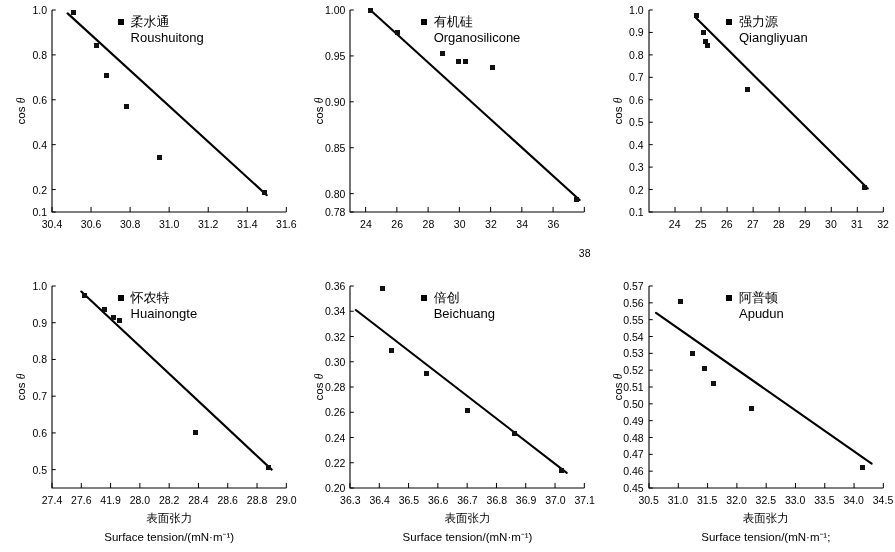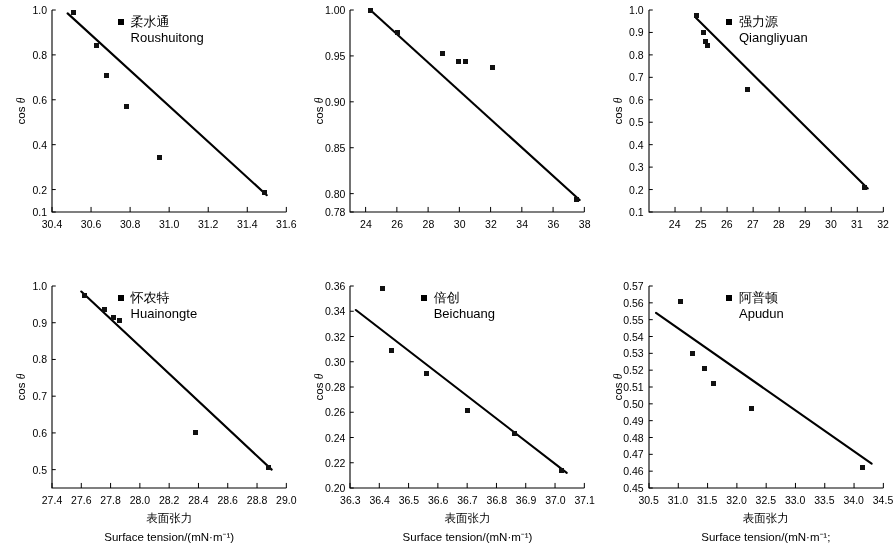--- a/index.html
+++ b/index.html
@@ -125,21 +125,21 @@
         <div class="ytick" style="top: 45.4545%;">0.90</div>
         <div class="ytick" style="top: 22.7273%;">0.95</div>
         <div class="ytick" style="top: 0%;">1.00</div>
         <div class="xtick" style="left: 6.66667%;">24</div>
         <div class="xtick" style="left: 20%;">26</div>
         <div class="xtick" style="left: 33.3333%;">28</div>
         <div class="xtick" style="left: 46.6667%;">30</div>
         <div class="xtick" style="left: 60%;">32</div>
         <div class="xtick" style="left: 73.3333%;">34</div>
         <div class="xtick" style="left: 86.6667%;">36</div>
-        <div class="xtick" style="left: 100%;">38</div>
+        <div class="xtick" style="left: 100%; margin-top: 29px;">38</div>
         <svg viewBox="0 0 100 100" preserveAspectRatio="none">
           <path d="M0,0 L0,100 L100,100" class="axis-line" vector-effect="non-scaling-stroke"></path>
           <line x1="0" y1="100" x2="1.6" y2="100" class="tick" vector-effect="non-scaling-stroke"></line>
           <line x1="0" y1="90.90909090909089" x2="1.6" y2="90.90909090909089" class="tick" vector-effect="non-scaling-stroke"></line>
           <line x1="0" y1="68.1818181818182" x2="1.6" y2="68.1818181818182" class="tick" vector-effect="non-scaling-stroke"></line>
           <line x1="0" y1="45.454545454545446" x2="1.6" y2="45.454545454545446" class="tick" vector-effect="non-scaling-stroke"></line>
           <line x1="0" y1="22.72727272727275" x2="1.6" y2="22.72727272727275" class="tick" vector-effect="non-scaling-stroke"></line>
           <line x1="0" y1="0" x2="1.6" y2="0" class="tick" vector-effect="non-scaling-stroke"></line>
           <line x1="6.666666666666667" y1="100" x2="6.666666666666667" y2="97.5" class="tick" vector-effect="non-scaling-stroke"></line>
           <line x1="20" y1="100" x2="20" y2="97.5" class="tick" vector-effect="non-scaling-stroke"></line>
@@ -152,20 +152,21 @@
           <line x1="8.666666666666671" y1="0" x2="98.00000000000001" y2="94.09090909090908" class="fitline" vector-effect="non-scaling-stroke"></line>
           <g></g>
         </svg>
         <div style="position: absolute; width: 5px; height: 5px; background: rgb(17, 17, 17); left: calc(8.66667% - 2.5px); top: calc(0% - 2.5px);"></div>
         <div style="position: absolute; width: 5px; height: 5px; background: rgb(17, 17, 17); left: calc(20% - 2.5px); top: calc(11.3636% - 2.5px);"></div>
         <div style="position: absolute; width: 5px; height: 5px; background: rgb(17, 17, 17); left: calc(39.3333% - 2.5px); top: calc(21.3636% - 2.5px);"></div>
         <div style="position: absolute; width: 5px; height: 5px; background: rgb(17, 17, 17); left: calc(46% - 2.5px); top: calc(25.4545% - 2.5px);"></div>
         <div style="position: absolute; width: 5px; height: 5px; background: rgb(17, 17, 17); left: calc(49.3333% - 2.5px); top: calc(25.4545% - 2.5px);"></div>
         <div style="position: absolute; width: 5px; height: 5px; background: rgb(17, 17, 17); left: calc(60.6667% - 2.5px); top: calc(28.6364% - 2.5px);"></div>
         <div style="position: absolute; width: 5px; height: 5px; background: rgb(17, 17, 17); left: calc(96.6667% - 2.5px); top: calc(93.6364% - 2.5px);"></div>
+        <div class="legend" style="left: 30%; top: 2%;"><span class="mk"></span><span>有机硅</span><span class="l2">Organosilicone</span></div>
       </div>
     </div>
     <div class="panel">
       <div class="plotwrap">
         <div class="ylabel"><span>cos </span><i>θ</i></div>
         <div class="ytick" style="top: 100%;">0.1</div>
         <div class="ytick" style="top: 88.8889%;">0.2</div>
         <div class="ytick" style="top: 77.7778%;">0.3</div>
         <div class="ytick" style="top: 66.6667%;">0.4</div>
         <div class="ytick" style="top: 55.5556%;">0.5</div>
@@ -220,21 +221,21 @@
       <div class="plotwrap">
         <div class="ylabel"><span>cos </span><i>θ</i></div>
         <div class="ytick" style="top: 90.9091%;">0.5</div>
         <div class="ytick" style="top: 72.7273%;">0.6</div>
         <div class="ytick" style="top: 54.5455%;">0.7</div>
         <div class="ytick" style="top: 36.3636%;">0.8</div>
         <div class="ytick" style="top: 18.1818%;">0.9</div>
         <div class="ytick" style="top: 0%;">1.0</div>
         <div class="xtick" style="left: 0%;">27.4</div>
         <div class="xtick" style="left: 12.5%;">27.6</div>
-        <div class="xtick" style="left: 25%;">27.8</div>
+        <div class="xtick" style="left: 25%;">41.9</div>
         <div class="xtick" style="left: 37.5%;">28.0</div>
         <div class="xtick" style="left: 50%;">28.2</div>
         <div class="xtick" style="left: 62.5%;">28.4</div>
         <div class="xtick" style="left: 75%;">28.6</div>
         <div class="xtick" style="left: 87.5%;">28.8</div>
         <div class="xtick" style="left: 100%;">29.0</div>
         <svg viewBox="0 0 100 100" preserveAspectRatio="none">
           <path d="M0,0 L0,100 L100,100" class="axis-line" vector-effect="non-scaling-stroke"></path>
           <line x1="0" y1="90.90909090909092" x2="1.6" y2="90.90909090909092" class="tick" vector-effect="non-scaling-stroke"></line>
           <line x1="0" y1="72.72727272727273" x2="1.6" y2="72.72727272727273" class="tick" vector-effect="non-scaling-stroke"></line>

